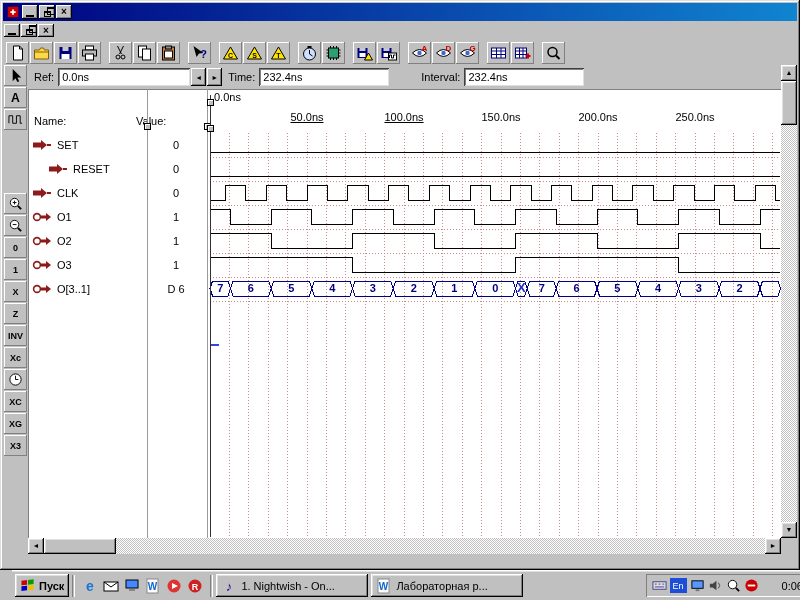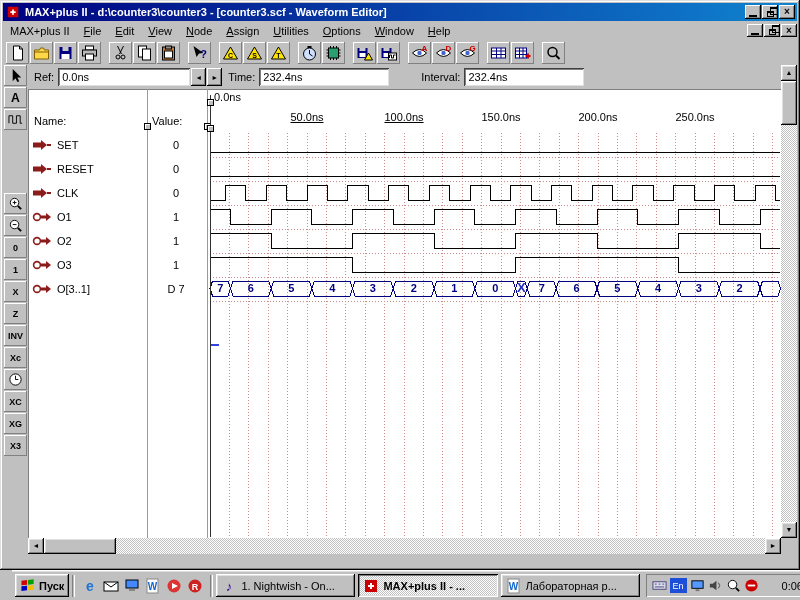--- a/index.html
+++ b/index.html
@@ -103,45 +103,32 @@
 
 <div class="app">
 
   <div class="titlebar">
     <span class="app-icon">
         <svg width="14" height="14" viewBox="0 0 16 16">
           <rect x="2" y="2" width="12" height="12" fill="#cc0000"></rect>
           <path d="M5 8h6M8 5v6" stroke="#fff" stroke-width="2"></path>
         </svg>
       </span>
-    <span class="title-text">MAX+plus II - d:\counter3\counter3 - [counter3.scf - Waveform Editor]</span>
     <span class="winbtns">
       <button class="wbtn">
           <span class="g-min"></span>
         </button>
       <button class="wbtn">
           <span class="g-rest"></span>
         </button>
       <button class="wbtn">×</button>
     </span>
   </div>
 
   <div class="menubar">
-    <div class="menus">
-        <div class="menu-item">MAX+plus II</div>
-        <div class="menu-item"><u>F</u>ile</div>
-        <div class="menu-item"><u>E</u>dit</div>
-        <div class="menu-item"><u>V</u>iew</div>
-        <div class="menu-item"><u>N</u>ode</div>
-        <div class="menu-item"><u>A</u>ssign</div>
-        <div class="menu-item"><u>U</u>tilities</div>
-        <div class="menu-item"><u>O</u>ptions</div>
-        <div class="menu-item"><u>W</u>indow</div>
-        <div class="menu-item"><u>H</u>elp</div>
-      </div>
     <span class="winbtns mdi">
       <button class="wbtn">
           <span class="g-min"></span>
         </button>
       <button class="wbtn">
           <span class="g-rest"></span>
         </button>
       <button class="wbtn">×</button>
     </span>
   </div>
@@ -376,37 +363,37 @@
       </div>
     <span class="lbl" style="margin-left:32px">Interval:</span>
     <div class="field" style="width:120px">
         <span>232.4ns</span>
       </div>
   </div>
 
   <div class="canvas">
     <div class="cursor-label">0.0ns</div>
     <div class="col-head" style="left:6px">Name:</div>
-    <div class="col-head" style="left:124px">Value:</div>
+    <div class="col-head" style="left:108px">Value:</div>
     <div class="vdiv" style="left:119px"></div>
     <div class="vdiv" style="left:179px"></div>
     <div class="handle" style="left:116px;top:34px"></div>
     <div class="handle" style="left:176px;top:34px"></div>
     <div>
         <div class="sig-row" style="top: 44px;">
           <span class="pin">
             <svg width="20" height="12" viewBox="0 0 20 12">
               <path d="M1 3.5h8V1l6 5-6 5V8.5H1z" fill="#8c1c1c"></path>
               <rect x="15" y="5" width="4" height="2" fill="#8c1c1c"></rect>
             </svg>
           </span>
           <span class="sig-name">SET</span>
           <span class="sig-val">0</span>
         </div>
-        <div class="sig-row" style="top: 68px;">
+        <div class="sig-row" style="top: 68px; padding-left: 16px;">
           <span class="pin">
             <svg width="20" height="12" viewBox="0 0 20 12">
               <path d="M1 3.5h8V1l6 5-6 5V8.5H1z" fill="#8c1c1c"></path>
               <rect x="15" y="5" width="4" height="2" fill="#8c1c1c"></rect>
             </svg>
           </span>
           <span class="sig-name">RESET</span>
           <span class="sig-val">0</span>
         </div>
         <div class="sig-row" style="top: 92px;">
@@ -450,21 +437,21 @@
           <span class="sig-val">1</span>
         </div>
         <div class="sig-row" style="top: 188px;">
           <span class="pin">
             <svg width="20" height="12" viewBox="0 0 20 12">
               <circle cx="5" cy="6" r="3.4" fill="none" stroke="#8c1c1c" stroke-width="1.6"></circle>
               <path d="M9 4.5h5V2l5 4-5 4V7.5H9z" fill="#8c1c1c"></path>
             </svg>
           </span>
           <span class="sig-name">O[3..1]</span>
-          <span class="sig-val">D 7</span>
+          <span class="sig-val">D 6</span>
         </div>
       </div>
     <svg id="wave-svg" width="574" height="449" shape-rendering="crispEdges">
         <line class="grid" x1="3.0" y1="44" x2="3.0" y2="448"></line>
         <line class="grid" x1="22.4" y1="44" x2="22.4" y2="448"></line>
         <line class="grid" x1="41.8" y1="44" x2="41.8" y2="448"></line>
         <line class="grid" x1="61.2" y1="44" x2="61.2" y2="448"></line>
         <line class="grid" x1="80.6" y1="44" x2="80.6" y2="448"></line>
         <line class="grid" x1="100.0" y1="44" x2="100.0" y2="448"></line>
         <line class="grid" x1="119.4" y1="44" x2="119.4" y2="448"></line>
@@ -615,27 +602,20 @@
       </button>
     </div>
   <div class="tb-div"></div>
   <div class="tasks">
       <button class="task-btn">
         <svg width="16" height="16" viewBox="0 0 16 16">
           <text x="8" y="13" font-size="13" fill="#330099" text-anchor="middle">♪</text>
         </svg>
         <span>1. Nightwish - On...</span>
       </button>
-      <button class="task-btn active">
-        <svg width="16" height="16" viewBox="0 0 16 16">
-          <rect x="2" y="2" width="12" height="12" fill="#cc0000"></rect>
-          <path d="M5 8h6M8 5v6" stroke="#fff" stroke-width="2"></path>
-        </svg>
-        <span>MAX+plus II - ...</span>
-      </button>
       <button class="task-btn">
         <svg width="16" height="16" viewBox="0 0 16 16">
           <rect x="2" y="1" width="11" height="14" fill="#fff" stroke="#888"></rect>
           <text x="7.5" y="12" font-size="10" font-weight="bold" fill="#1166cc" text-anchor="middle">W</text>
         </svg>
         <span>Лабораторная р...</span>
       </button>
     </div>
   <div class="tray">
       <span class="tray-ic">

